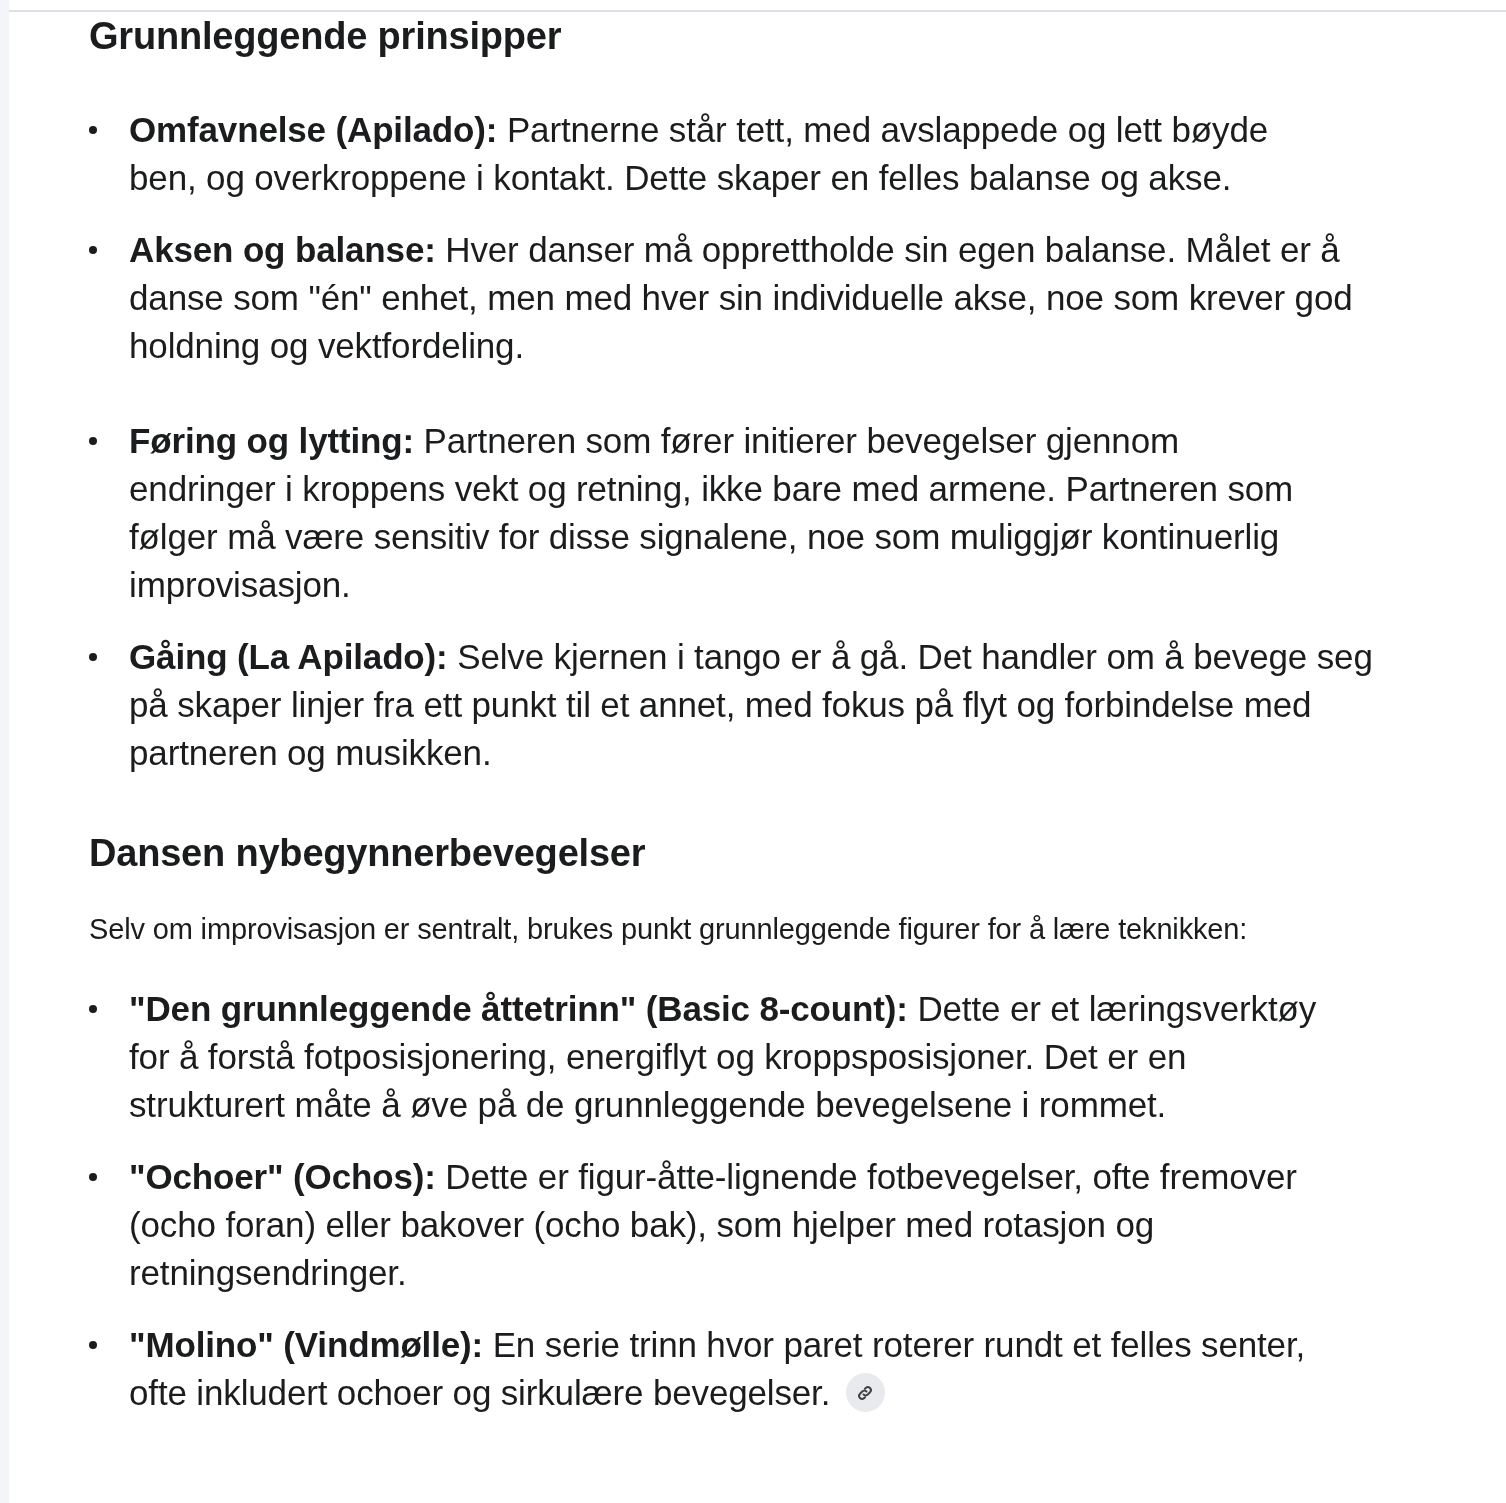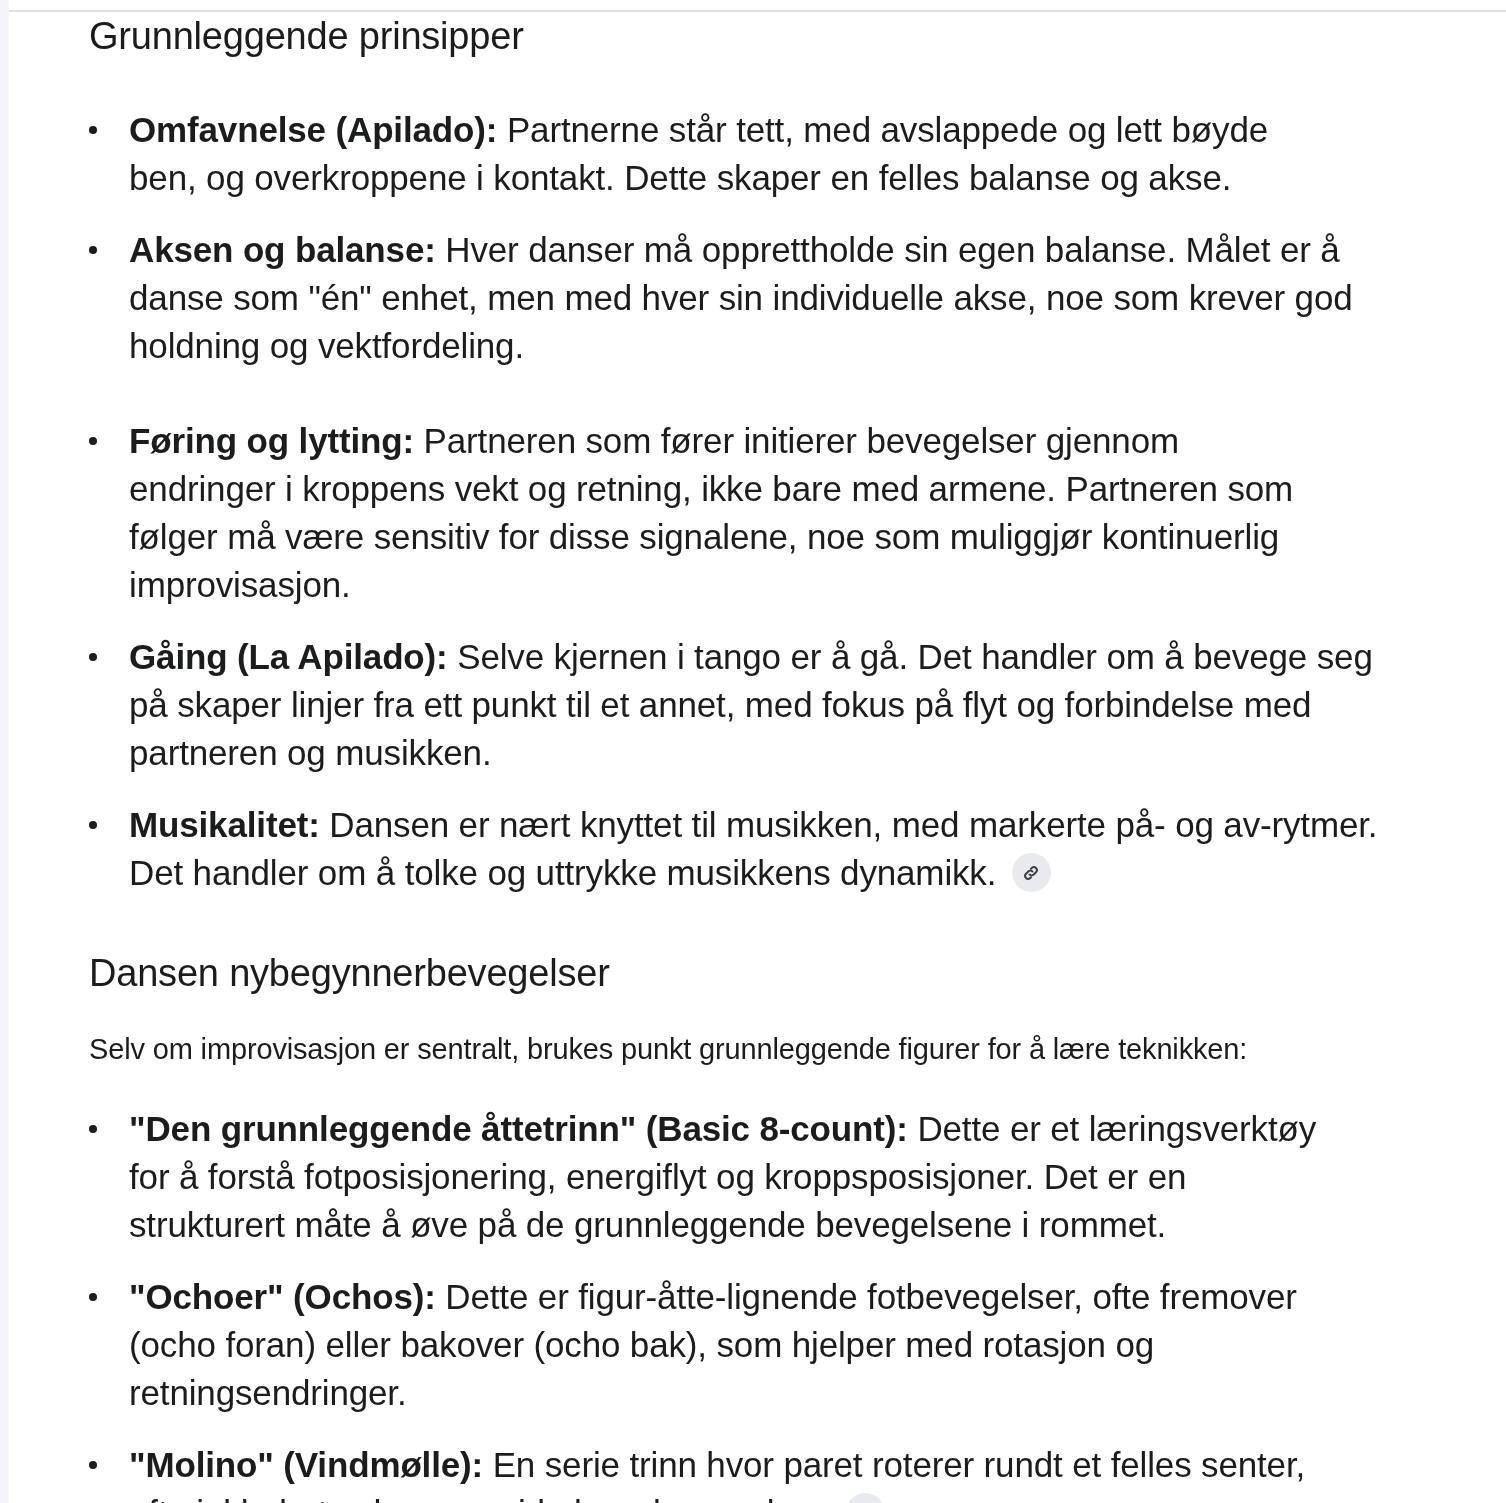--- a/index.html
+++ b/index.html
@@ -29,21 +29,21 @@
     }
     .content {
       position: absolute;
       left: 89px;
       top: 12px;
       width: 1310px;
     }
     h2.section-title {
       margin: 0;
       font-size: 38px;
-      font-weight: 400;
+      font-weight: 700;
       line-height: 48px;
       letter-spacing: -0.2px;
       color: #1b1c1d;
     }
     h2.section-title.first {
       margin-top: 0px;
     }
     h2.section-title.second {
       margin-top: 52px;
     }
@@ -132,30 +132,20 @@
       <span class="term">Aksen og balanse:</span><span> Hver danser må opprettholde sin egen balanse. Målet er å danse som "én" enhet, men med hver sin individuelle akse, noe som krever god holdning og vektfordeling.</span>
     </li>
     <li>
       <span class="bullet-dot"></span>
       <span class="term">Føring og lytting:</span><span> Partneren som fører initierer bevegelser gjennom endringer i kroppens vekt og retning, ikke bare med armene. Partneren som følger må være sensitiv for disse signalene, noe som muliggjør kontinuerlig improvisasjon.</span>
     </li>
     <li>
       <span class="bullet-dot"></span>
       <span class="term">Gåing (La Apilado):</span><span> Selve kjernen i tango er å gå. Det handler om å bevege seg på skaper linjer fra ett punkt til et annet, med fokus på flyt og forbindelse med partneren og musikken.</span>
     </li>
-    <li>
-      <span class="bullet-dot"></span>
-      <span class="term">Musikalitet:</span><span> Dansen er nært knyttet til musikken, med markerte på- og av-rytmer. Det handler om å tolke og uttrykke musikkens dynamikk.</span>
-      <span class="link-chip">
-        <svg viewBox="0 0 24 24" fill="none" stroke="#3c4043" stroke-width="2.6" stroke-linecap="round" stroke-linejoin="round">
-          <path d="M10 14a4 4 0 0 0 5.66 0l3-3a4 4 0 0 0-5.66-5.66l-1.2 1.2"></path>
-          <path d="M14 10a4 4 0 0 0-5.66 0l-3 3a4 4 0 0 0 5.66 5.66l1.2-1.2"></path>
-        </svg>
-      </span>
-    </li>
   </ul>
 
   <h2 class="section-title second">Dansen nybegynnerbevegelser</h2>
 
   <p class="intro">Selv om improvisasjon er sentralt, brukes punkt grunnleggende figurer for å lære teknikken:</p>
 
   <ul class="bullets second-list list2">
     <li>
       <span class="bullet-dot"></span>
       <span class="term">"Den grunnleggende åttetrinn" (Basic 8-count):</span><span> Dette er et læringsverktøy for å forstå fotposisjonering, energiflyt og kroppsposisjoner. Det er en strukturert måte å øve på de grunnleggende bevegelsene i rommet.</span>

